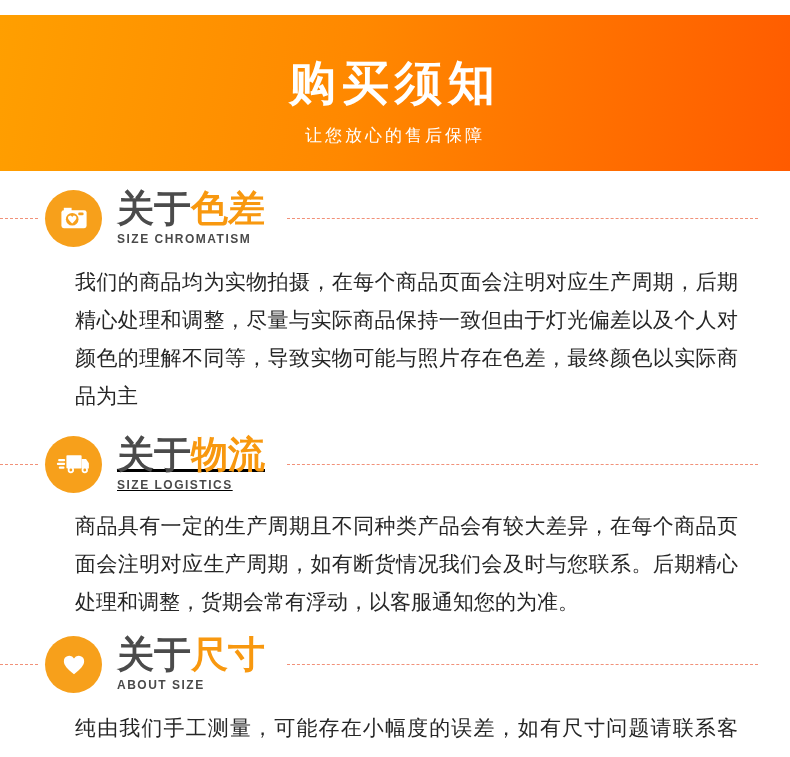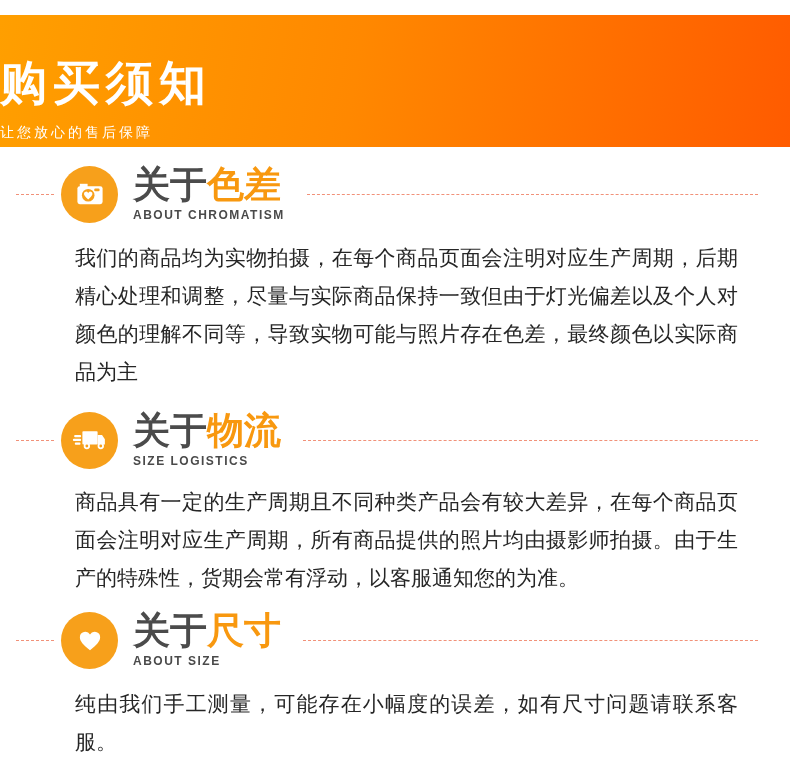--- a/index.html
+++ b/index.html
@@ -4,37 +4,37 @@
 <style>
   * { margin:0; padding:0; box-sizing:border-box; }
   html,body { background:#ffffff; }
   body {
     width:790px; height:757px; margin:0 auto;
     font-family:"Liberation Sans", sans-serif;
     overflow:hidden;
   }
   
   .banner {
-    margin-top:15px; height:132px;
+    margin-top:15px; height:156px;
     background:linear-gradient(100deg,#ff9f00 0%,#ff8800 45%,#ff5b00 100%);
-    color:#ffffff; text-align:left;
+    color:#ffffff; text-align:center;
   }
   .banner-title {
     padding-top:42px; font-size:47px; font-weight:bold;
     letter-spacing:6px; line-height:1.1;
   }
   .banner-subtitle {
-    margin-top:15px; font-size:14px; letter-spacing:3px;
+    margin-top:15px; font-size:17px; letter-spacing:3px;
   }
   
   .section-header {
-    display:flex; align-items:center; height:58px;padding-left:16px;
+    display:flex; align-items:center; height:58px;
   }
   .sec1 { margin-top:18px; }
-  .sec2 { margin-top:20px; }
+  .sec2 { margin-top:20px;text-decoration:underline; }
   .sec3 { margin-top:14px; }
   .dash-left {
     width:38px; border-top:1px dashed #f19179; flex:0 0 auto;
   }
   .dash-right {
     flex:1; border-top:1px dashed #f19179;
     margin-left:22px; margin-right:32px;
   }
   .icon-circle {
     width:57px; height:57px; border-radius:50%;
@@ -74,21 +74,21 @@
     <svg width="36" height="36" viewBox="0 0 60 60" aria-hidden="true">
       <rect x="13" y="13" width="13" height="8" fill="#ffffff"></rect>
       <rect x="9" y="17" width="42" height="30" rx="4" fill="#ffffff"></rect>
       <rect x="37" y="21" width="9" height="4.5" rx="2" fill="#f7a01b"></rect>
       <circle cx="27" cy="32" r="10.5" fill="#f7a01b"></circle>
       <path d="M27 39 C22.5 35.2 20 32.6 20 30.2 A3.6 3.6 0 0 1 27 28.6 A3.6 3.6 0 0 1 34 30.2 C34 32.6 31.5 35.2 27 39 Z" fill="#ffffff"></path>
     </svg>
   </div>
   <div class="title-block">
     <div class="title-cn"><span>关于</span><span class="hl">色差</span></div>
-    <div class="subtitle-en">ABOUT CHROMATISM</div>
+    <div class="subtitle-en">SIZE CHROMATISM</div>
   </div>
   <div class="dash-right"></div>
 </div>
 <p class="body-text p1">我们的商品均为实物拍摄，在每个商品页面会注明对应生产周期，后期精心处理和调整，尽量与实际商品保持一致但由于灯光偏差以及个人对颜色的理解不同等，导致实物可能与照片存在色差，最终颜色以实际商品为主</p>
 
 <div class="section-header sec2">
   <div class="dash-left"></div>
   <div class="icon-circle">
     <svg width="38" height="38" viewBox="0 0 60 60" aria-hidden="true">
       <rect x="5" y="22" width="11" height="3.5" rx="1.5" fill="#ffffff"></rect>
@@ -101,21 +101,21 @@
       <circle cx="47" cy="39.5" r="5" fill="#ffffff"></circle>
       <circle cx="47" cy="39.5" r="2.2" fill="#f7a01b"></circle>
     </svg>
   </div>
   <div class="title-block">
     <div class="title-cn"><span>关于</span><span class="hl">物流</span></div>
     <div class="subtitle-en">SIZE LOGISTICS</div>
   </div>
   <div class="dash-right"></div>
 </div>
-<p class="body-text p2">商品具有一定的生产周期且不同种类产品会有较大差异，在每个商品页面会注明对应生产周期，所有商品提供的照片均由摄影师拍摄。由于生产的特殊性，货期会常有浮动，以客服通知您的为准。</p>
+<p class="body-text p2">商品具有一定的生产周期且不同种类产品会有较大差异，在每个商品页面会注明对应生产周期，如有断货情况我们会及时与您联系。后期精心处理和调整，货期会常有浮动，以客服通知您的为准。</p>
 
 <div class="section-header sec3">
   <div class="dash-left"></div>
   <div class="icon-circle">
     <svg width="38" height="38" viewBox="0 0 60 60" aria-hidden="true">
       <path d="M30 46 C19 37.5 14 31.5 14 25.5 A8.5 8.5 0 0 1 30 21.5 A8.5 8.5 0 0 1 46 25.5 C46 31.5 41 37.5 30 46 Z" fill="#ffffff"></path>
     </svg>
   </div>
   <div class="title-block">
     <div class="title-cn"><span>关于</span><span class="hl">尺寸</span></div>

